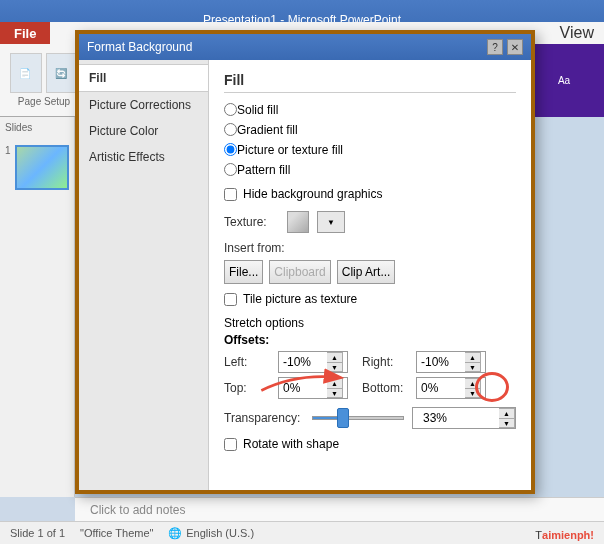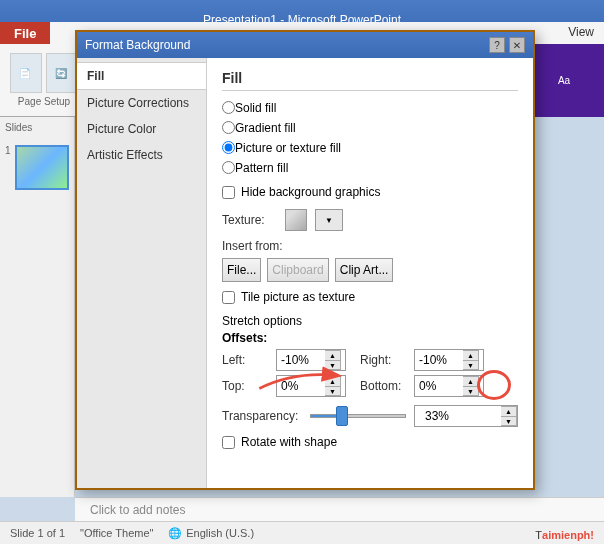--- a/index.html
+++ b/index.html
@@ -52,25 +52,25 @@
       font-weight: bold;
       padding: 3px 14px;
       height: 22px;
       display: flex;
       align-items: center;
     }
     .ribbon-view-btn {
       position: absolute;
       top: 0; right: 0;
       color: #333;
-      font-size: 12px;
+      font-size: 16px;
       padding: 3px 10px;
       height: 22px;
       display: flex;
-      align-items: flex-start;
+      align-items: center;
     }
     .ribbon-content {
       position: absolute;
       top: 22px; left: 0; right: 0; bottom: 0;
       display: flex;
       align-items: center;
       padding: 5px 10px;
       gap: 20px;
     }
     .ribbon-group {
@@ -173,21 +173,21 @@
       font-size: 12px;
       color: #888;
     }
 
     .dialog {
       position: absolute;
       top: 30px;
       left: 75px;
       width: 460px;
       background: #f0f0f0;
-      border: 2px solid #a16207;
+      border: 4px solid #a16207;
       box-shadow: 4px 4px 12px rgba(0,0,0,0.3);
     }
 
     .dialog-titlebar {
       background: linear-gradient(to bottom, #4a7bc4, #3a6ab3);
       color: white;
       padding: 5px 8px;
       font-size: 12px;
       display: flex;
       align-items: center;

